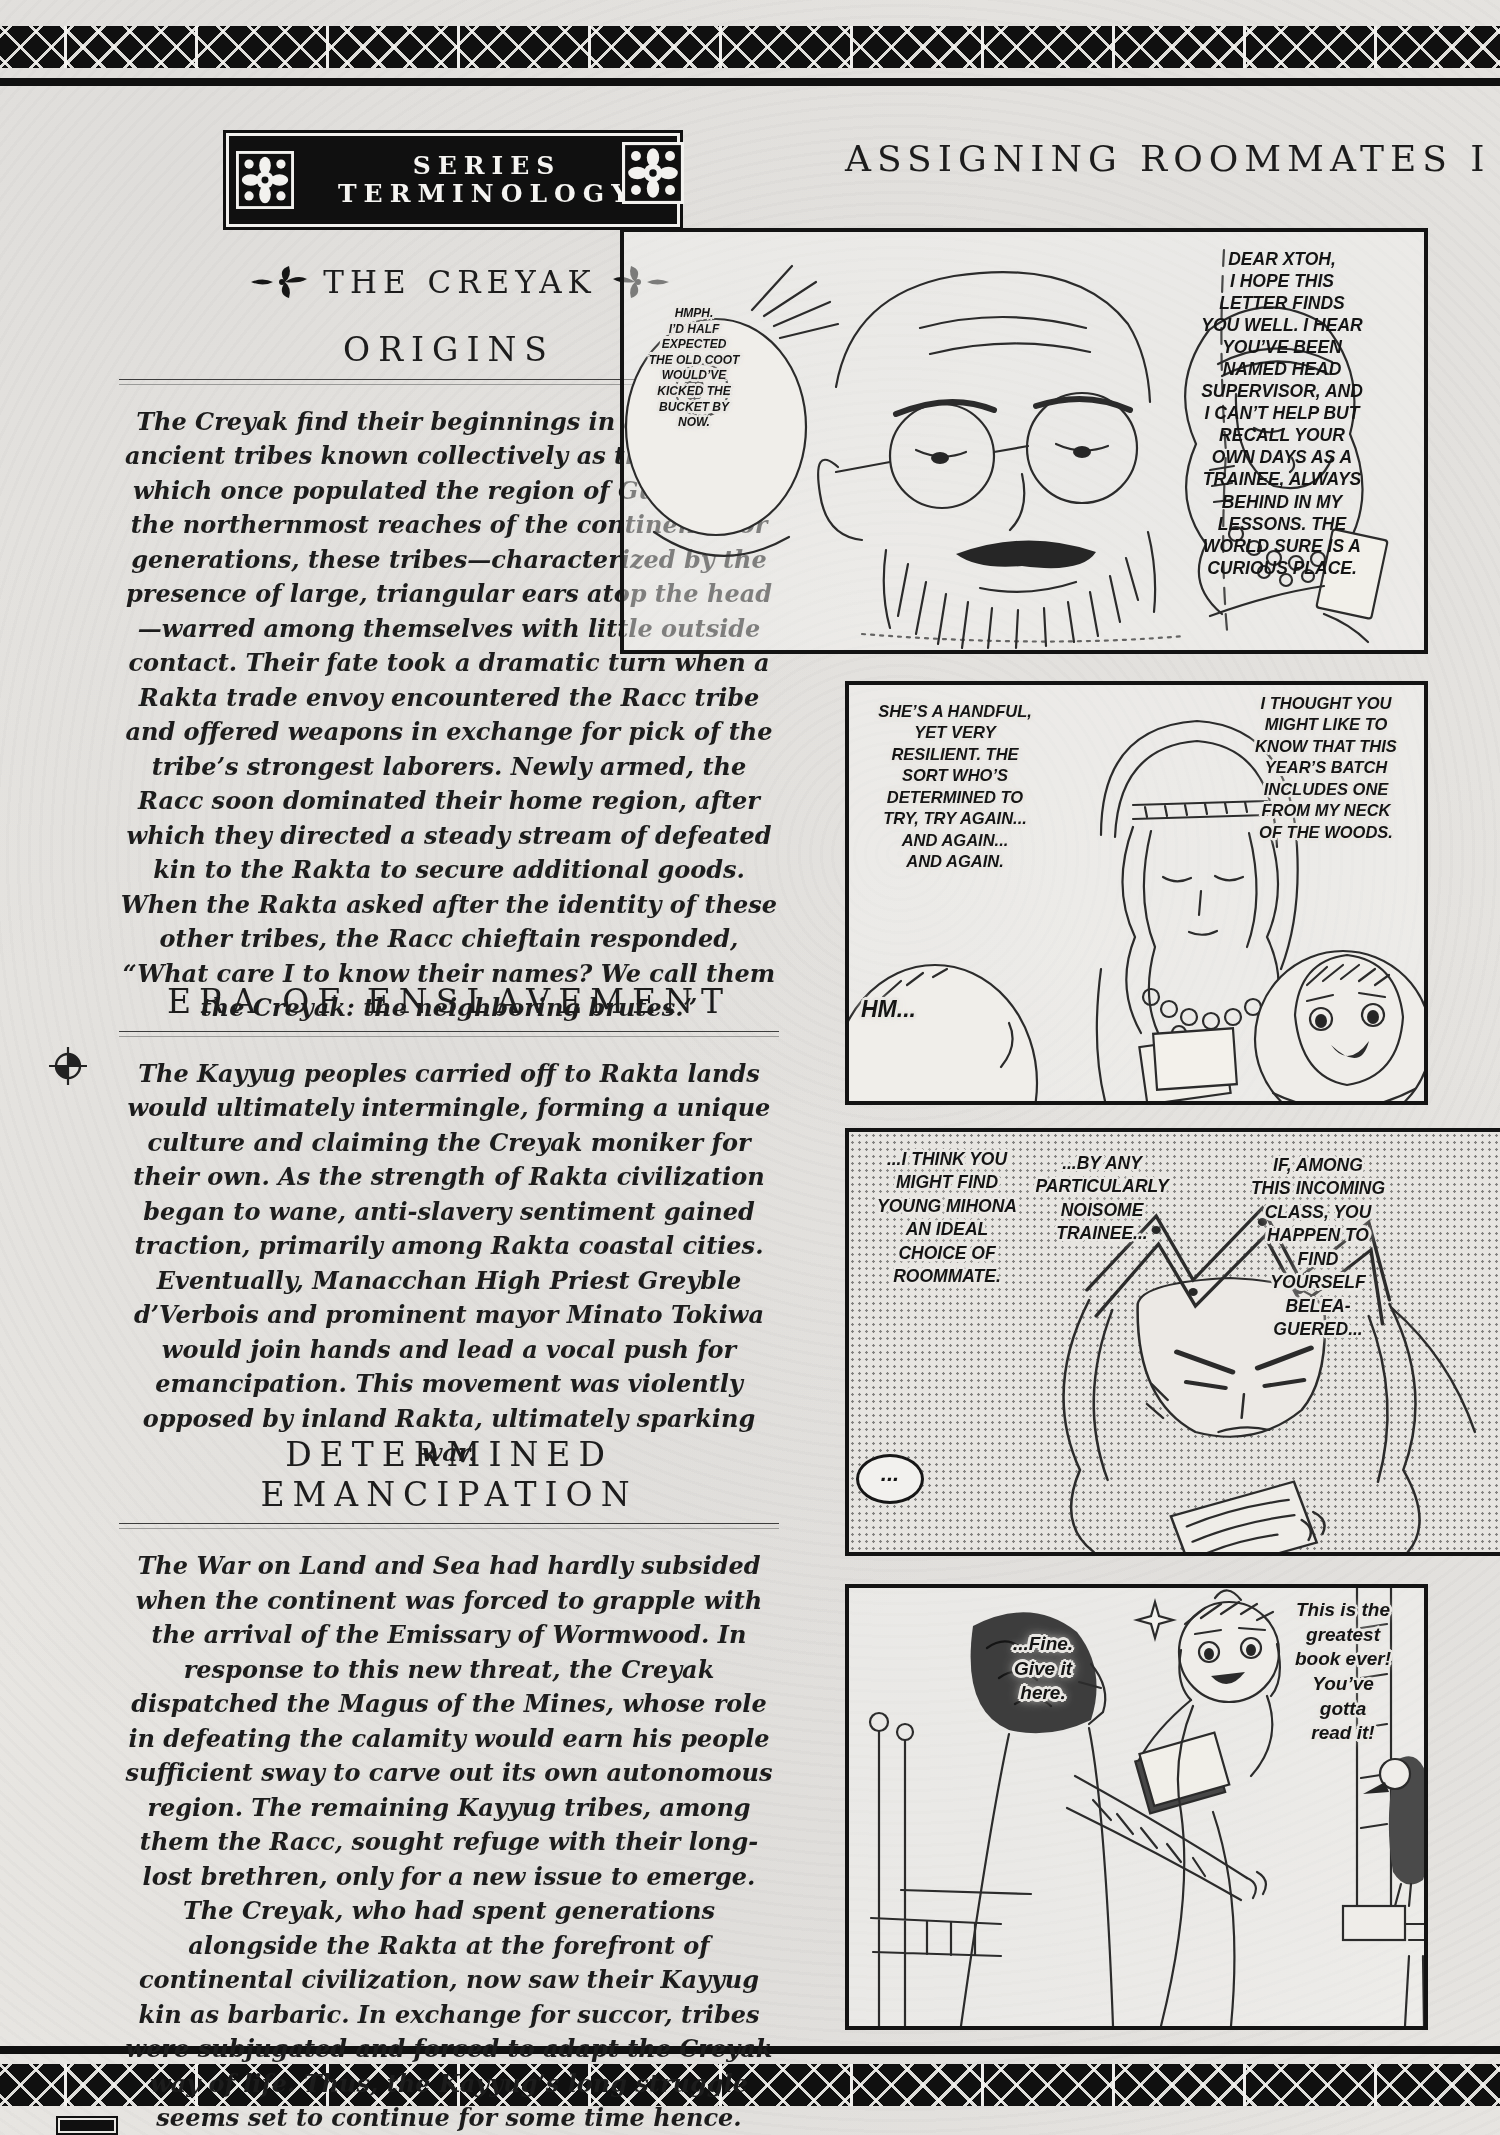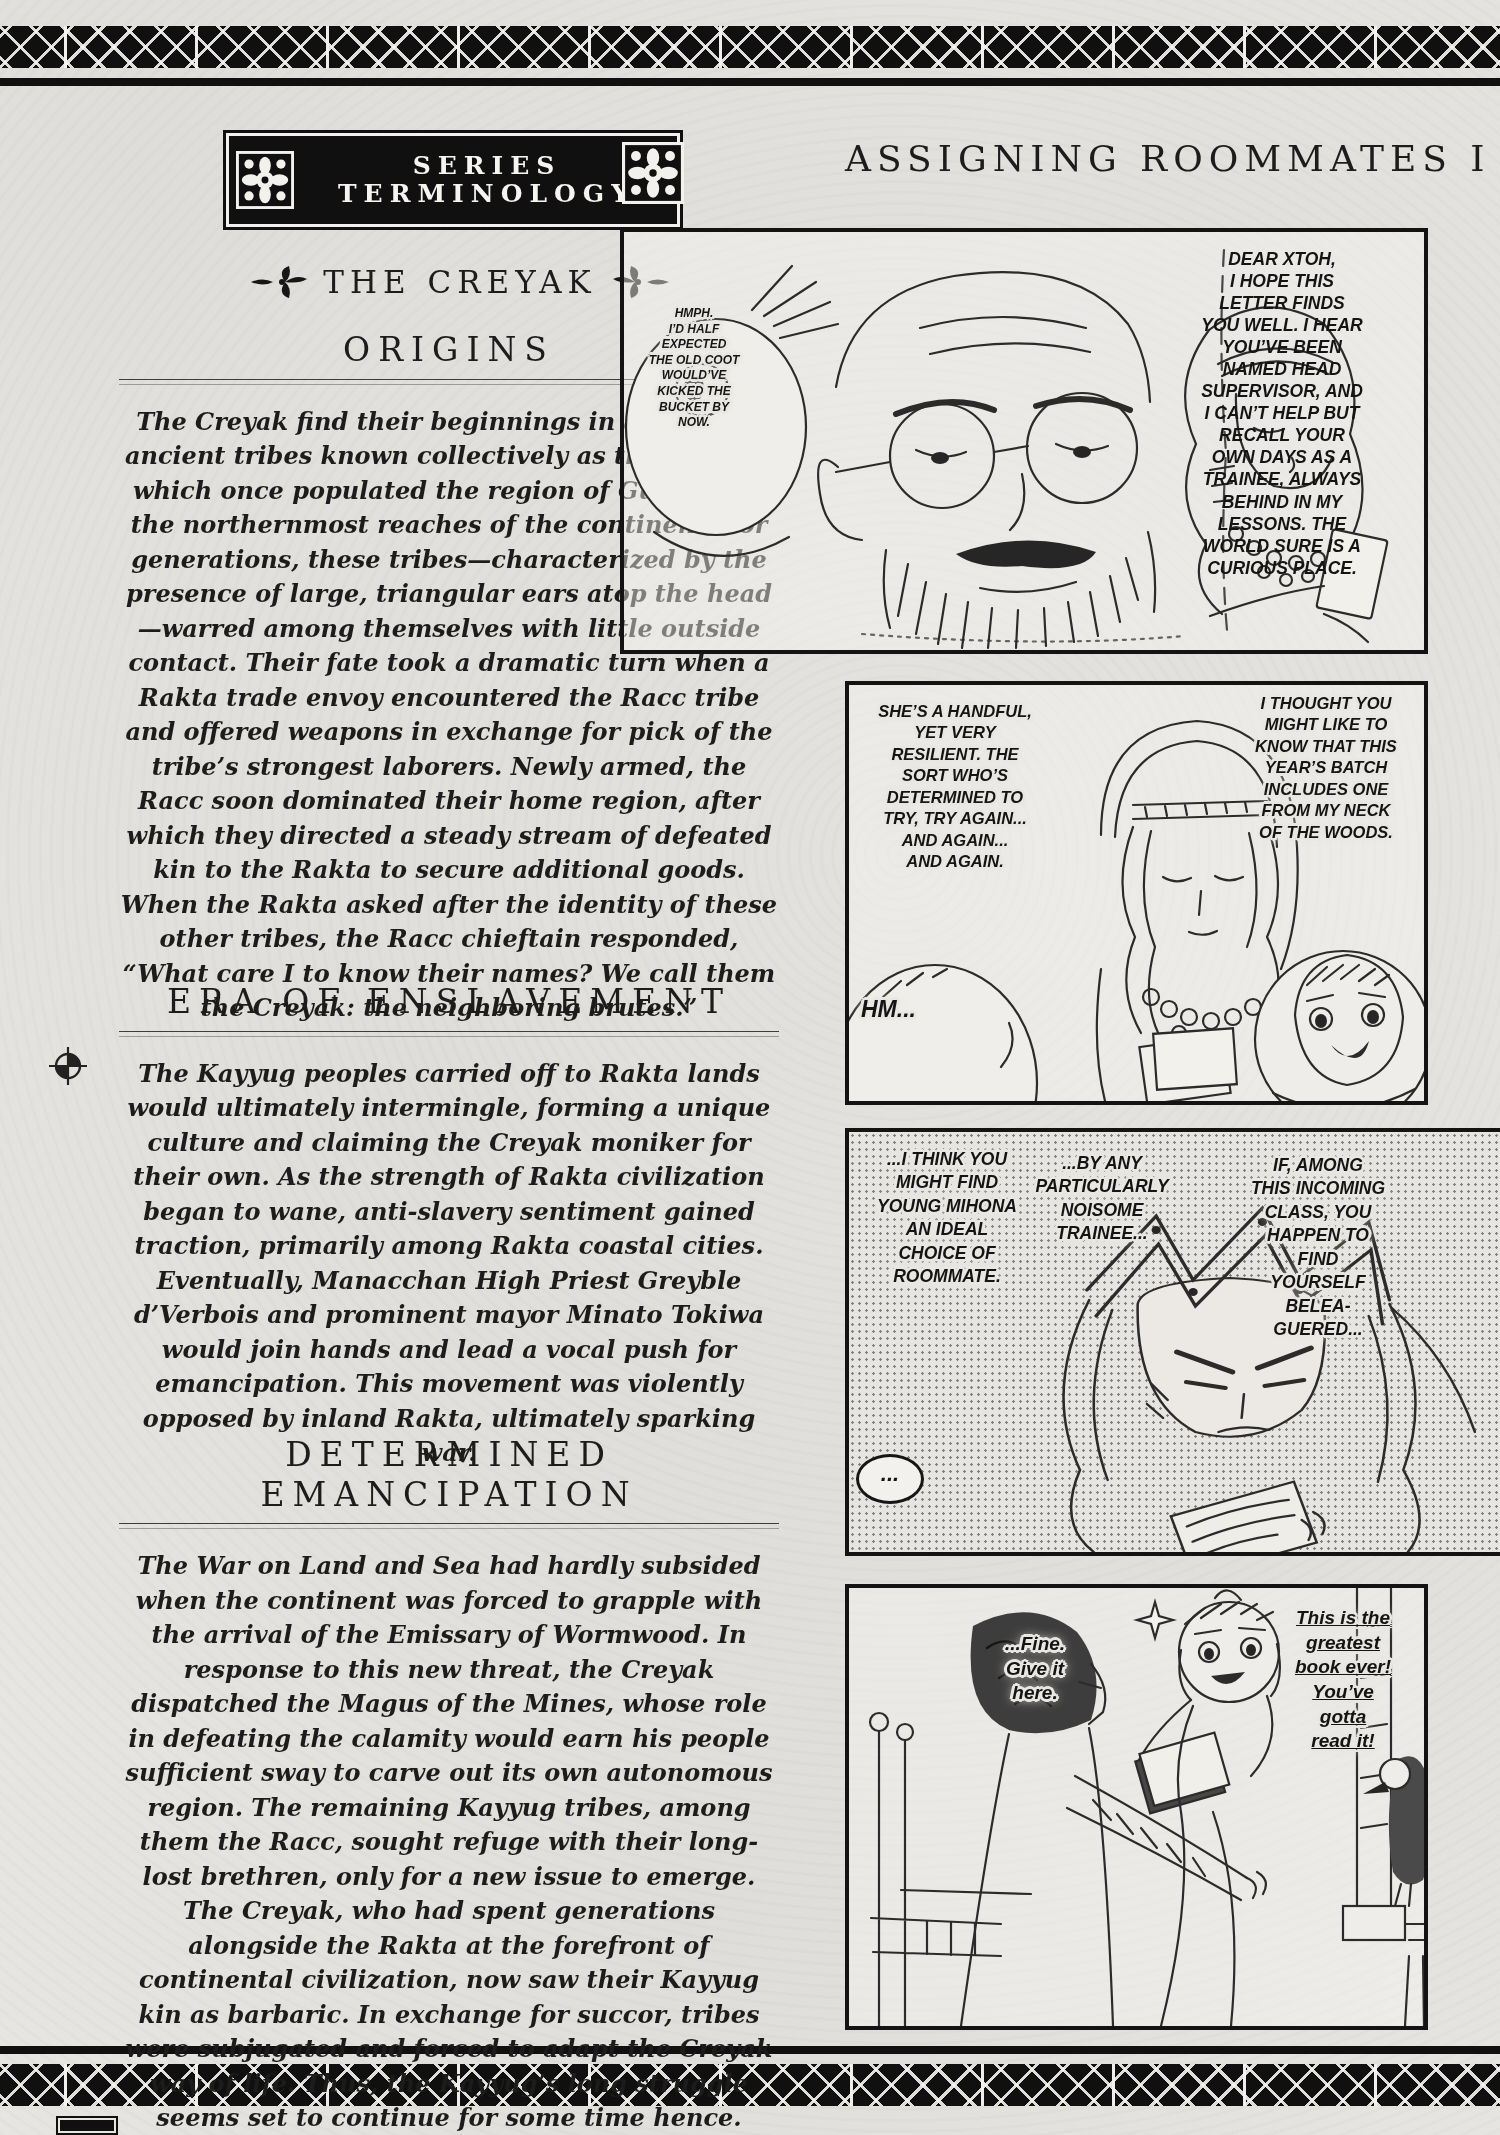--- a/index.html
+++ b/index.html
@@ -59,22 +59,22 @@
   .b-p1-hmph{left:6px;top:74px;width:128px;font-size:12px;}
   .b-p1-letter{left:526px;top:16px;width:264px;font-size:17.5px;line-height:1.26;}
   .b-p2-left{left:10px;top:16px;width:192px;font-size:16.5px;}
   .b-p2-hm{left:12px;top:310px;width:90px;font-size:23px;text-align:left;}
   .b-p2-right{left:389px;top:8px;width:176px;font-size:16.5px;}
   .b-p3-left{left:6px;top:16px;width:184px;font-size:17.5px;line-height:1.34;}
   .b-p3-mid{left:183px;top:20px;width:140px;font-size:17.5px;line-height:1.34;}
   .b-p3-right{left:387px;top:22px;width:164px;font-size:17.5px;line-height:1.34;}
   .b-p3-dots{left:7px;top:322px;width:62px;height:44px;background:#f2f1ee;border:3px solid #161616;
     border-radius:50%;font-size:22px;line-height:34px;}
-  .b-p4-fine{left:128px;top:44px;width:116px;font-size:19px;font-weight:700;}
-  .b-p4-book{left:415px;top:18px;width:158px;font-size:19px;font-weight:700;text-decoration:underline;}
+  .b-p4-fine{left:136px;top:44px;width:116px;font-size:19px;font-weight:700;}
+  .b-p4-book{left:415px;top:10px;width:158px;font-size:19px;font-weight:700;}
   .ink{stroke:#2b2b2b;stroke-width:2.2;fill:none;stroke-linecap:round;}
 </style>
 </head>
 <body>
 
 <div id="page">
 
   <div class="orn-band band-top"></div>
   <div class="rule-heavy rule-top"></div>
   <div class="rule-heavy rule-bottom"></div>

